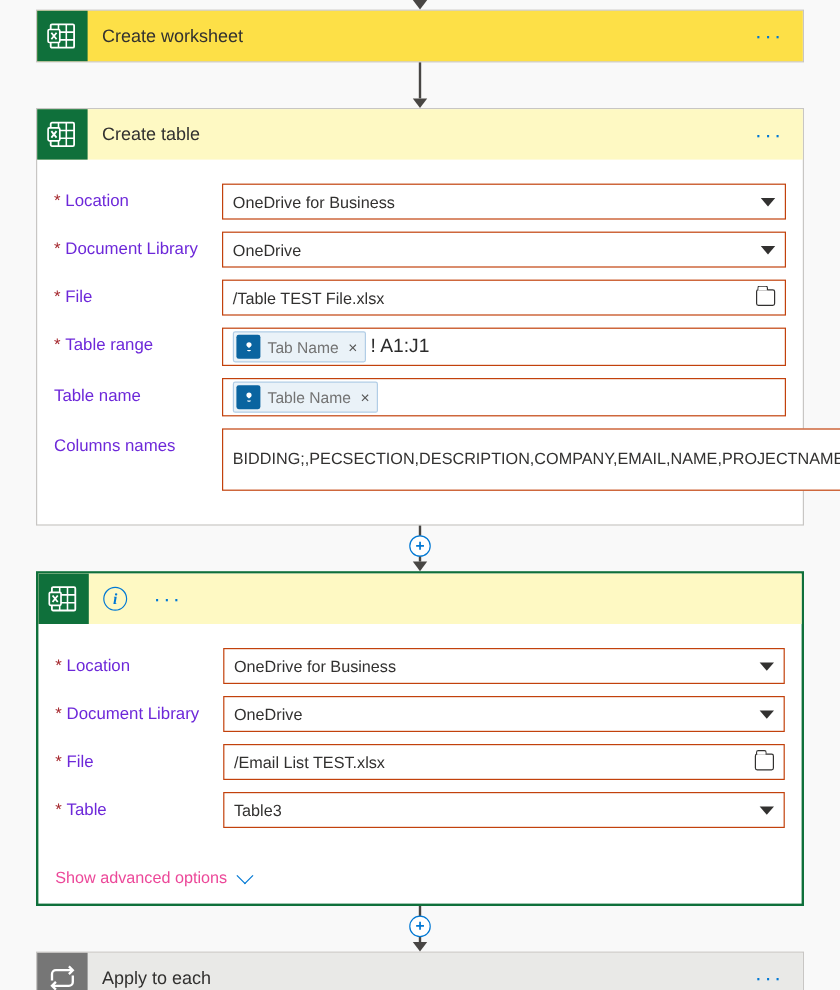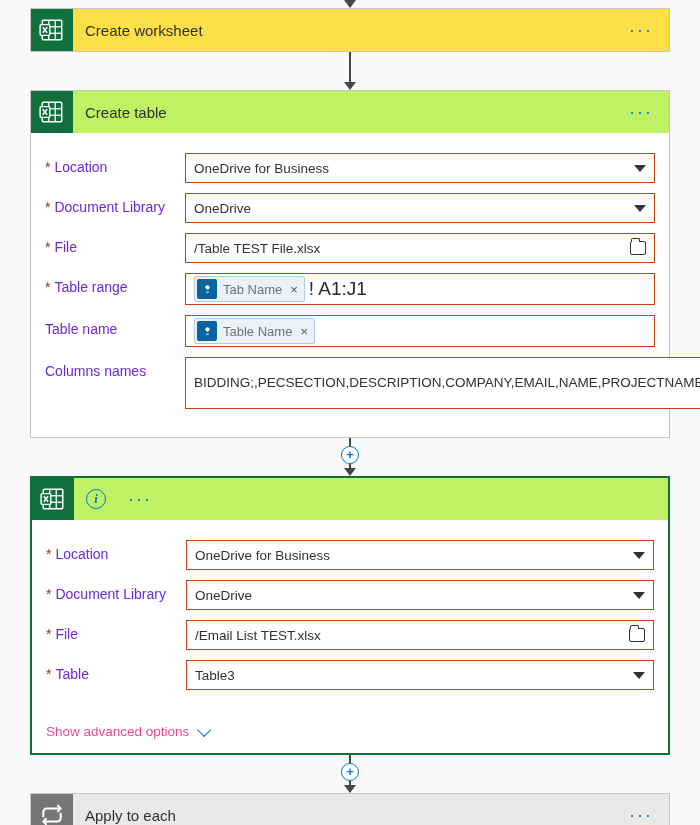--- a/index.html
+++ b/index.html
@@ -65,21 +65,21 @@
   }
   .card.selected {
     border: 2px solid #0f703b;
   }
   .card-header {
     display: flex;
     align-items: center;
     gap: 12px;
     padding: 0 12px 0 0;
     height: 42px;
-    background: #bef264;
+    background: #fef9c3;
   }
   .card-header.collapsed { background: #fde047; }
   .card-header.gray-header { background: #e9e9e7; }
   .card-icon {
     width: 42px; height: 42px;
     background: #0f703b;
     display: flex;
     align-items: center;
     justify-content: center;
     flex: none;
@@ -183,21 +183,21 @@
     width: 20px; height: 20px;
     background: #0a64a0;
     border-radius: 2px;
     display: flex;
     align-items: center;
     justify-content: center;
   }
   .token .ticon svg { width: 13px; height: 13px; fill: #fff; }
   .token .tx { color: #737373; }
   .token .tclose { color: #555; padding-left: 2px; cursor: pointer; }
-  .suffix-text { color: #2b2b2b; font-size: 19px; }
+  .suffix-text { color: #2b2b2b; font-size: 16px; }
   .adv-toggle {
     display: inline-flex;
     align-items: center;
     gap: 8px;
     color: #ec4899;
     font-size: 13.5px;
     padding: 6px 14px 0 14px;
     cursor: pointer;
   }
   .adv-toggle .chev-sm {

